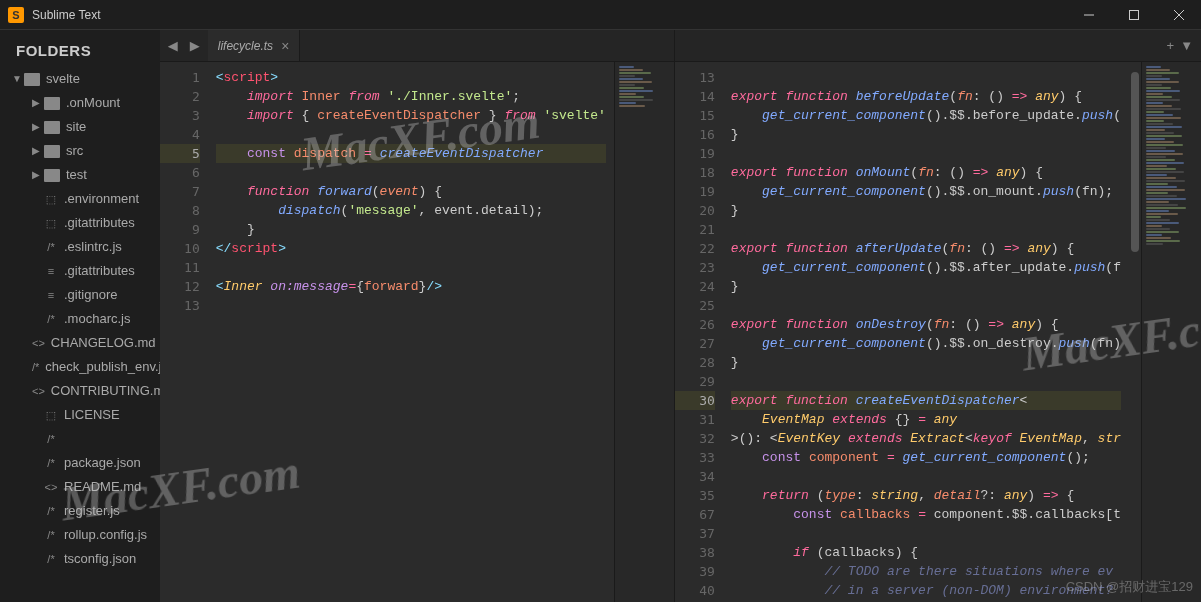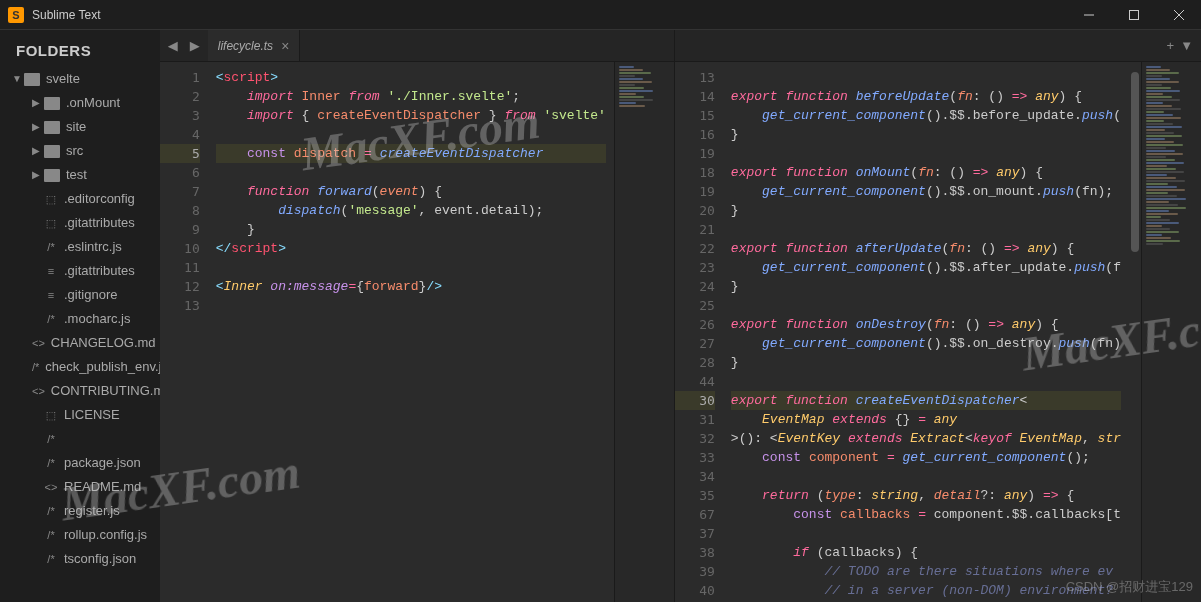--- a/index.html
+++ b/index.html
@@ -125,21 +125,21 @@
         <div class="tree-item level1">
           <span class="arrow">▶</span>
           <span class="folder-icon"></span>
           <span>test</span>
         </div>
       </div>
     <div id="files">
         <div class="tree-item level1">
           <span class="arrow"></span>
           <span class="file-icon">⬚</span>
-          <span>.editorconfig</span>
+          <span>.environment</span>
         </div>
         <div class="tree-item level1">
           <span class="arrow"></span>
           <span class="file-icon">⬚</span>
           <span>.gitattributes</span>
         </div>
         <div class="tree-item level1">
           <span class="arrow"></span>
           <span class="file-icon">/*</span>
           <span>.eslintrc.js</span>
@@ -281,21 +281,21 @@
             <span class="ln">19</span>
             <span class="ln">20</span>
             <span class="ln">21</span>
             <span class="ln">22</span>
             <span class="ln">23</span>
             <span class="ln">24</span>
             <span class="ln">25</span>
             <span class="ln">26</span>
             <span class="ln">27</span>
             <span class="ln">28</span>
-            <span class="ln">44</span>
+            <span class="ln">29</span>
             <span class="ln hl">30</span>
             <span class="ln">31</span>
             <span class="ln">32</span>
             <span class="ln">33</span>
             <span class="ln">34</span>
             <span class="ln">35</span>
             <span class="ln">67</span>
             <span class="ln">37</span>
             <span class="ln">38</span>
             <span class="ln">39</span>

